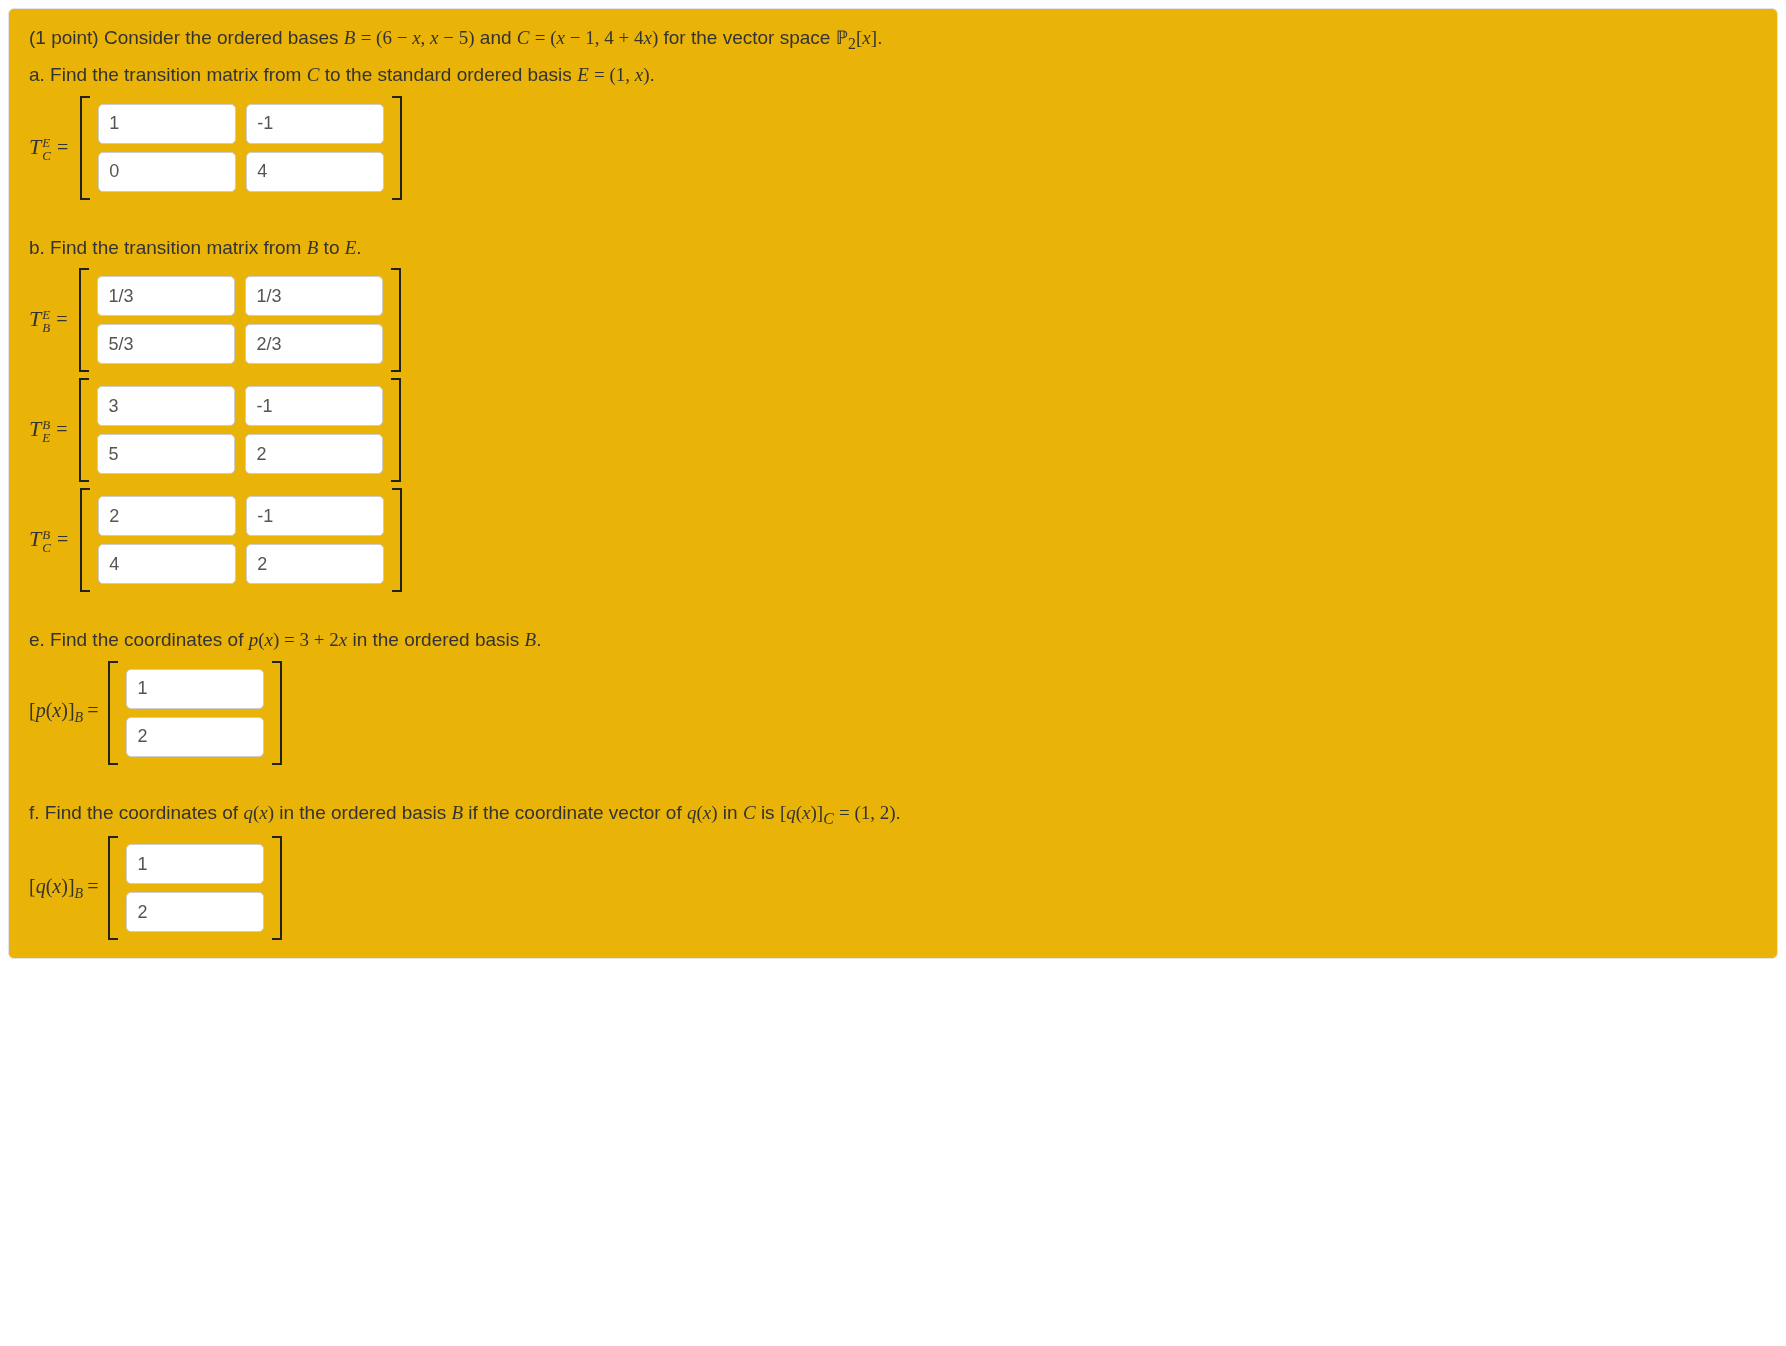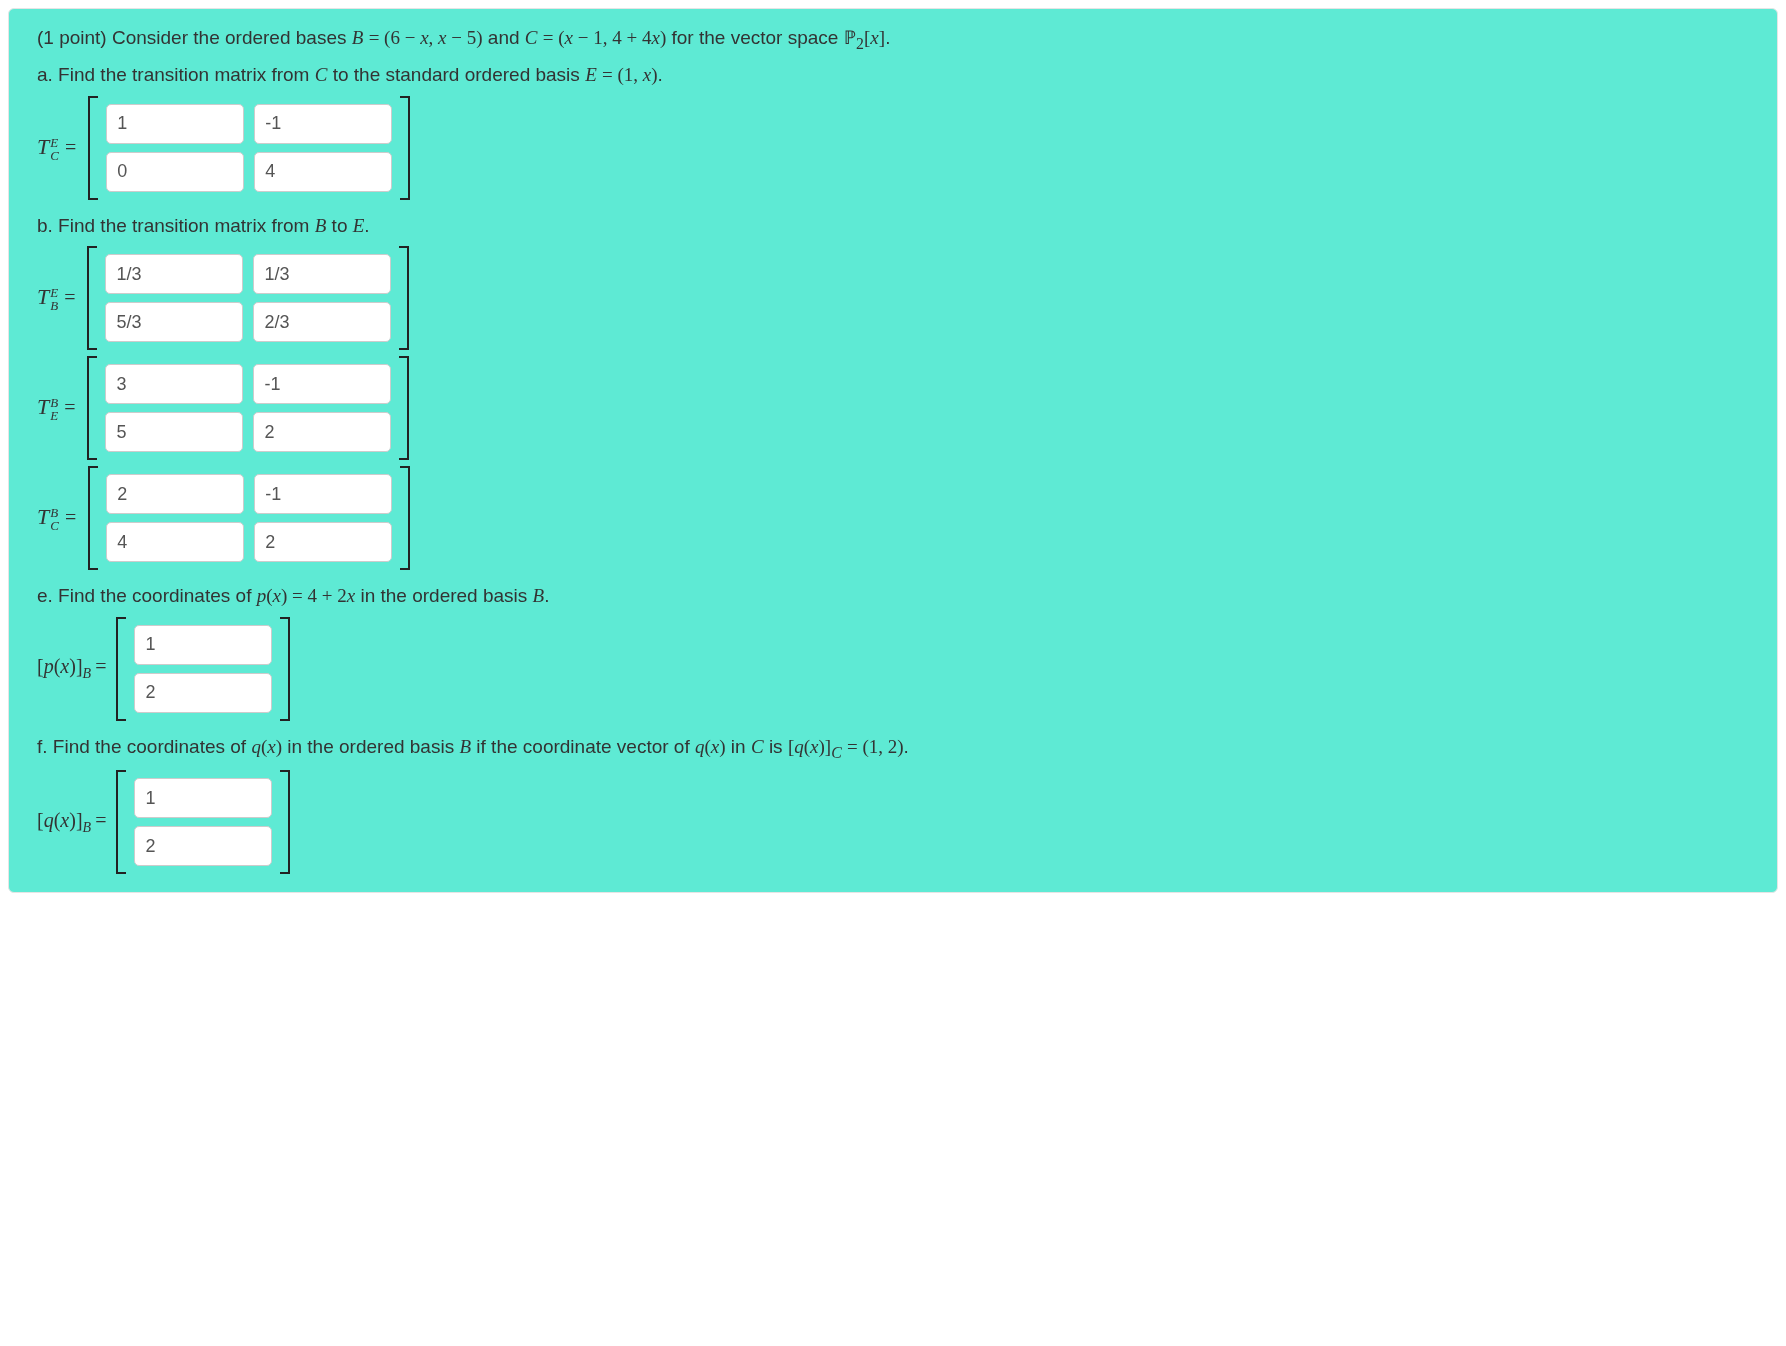--- a/index.html
+++ b/index.html
@@ -7,22 +7,22 @@
     margin: 0;
     padding: 8px;
     font-family: "Helvetica Neue", Arial, sans-serif;
     font-size: 19px;
     background: #fff;
     color: #333;
   }
   .panel {
     border: 1px solid #e5e5e5;
     border-radius: 6px;
-    background: #5eead4;
-    padding: 14px 18px 18px 28px;
+    background: #eab308;
+    padding: 14px 18px 18px 20px;
   }
   .question-text {
     line-height: 1.55;
     margin-bottom: 4px;
   }
   .math {
     font-family: "Times New Roman", Times, serif;
     font-style: italic;
   }
   .mathup {
@@ -89,21 +89,21 @@
     height: 40px;
     padding: 6px 10px;
     font-size: 18px;
     font-family: Arial, sans-serif;
     border: 1px solid #ccc;
     border-radius: 5px;
     background: #fff;
     color: #555;
   }
   .prompt {
-    margin-top: 12px;
+    margin-top: 34px;
     line-height: 1.5;
   }
   
   .veclabel {
     font-family: "Times New Roman", Times, serif;
     font-size: 20px;
   }
   .veclabel .sub { font-size: 14px; font-style: italic; vertical-align: sub; }
 </style>
 </head>
@@ -184,21 +184,21 @@
       <div class="matgrid cols2">
         <input class="cell" value="2" style="">
         <input class="cell" value="-1" style="">
         <input class="cell" value="4" style="">
         <input class="cell" value="2" style="">
       </div>
       <div class="rbracket"></div>
     </div>
   </div>
 
-  <div class="prompt">e. Find the coordinates of <span class="math">p</span><span class="mathup">(</span><span class="math">x</span><span class="mathup">) = 4 + 2</span><span class="math">x</span> in the ordered basis <span class="math">B</span>.</div>
+  <div class="prompt">e. Find the coordinates of <span class="math">p</span><span class="mathup">(</span><span class="math">x</span><span class="mathup">) = 3 + 2</span><span class="math">x</span> in the ordered basis <span class="math">B</span>.</div>
   <div class="eqrow">
     <span class="veclabel">
       <span>[<span class="math">p</span>(<span class="math">x</span>)]<span class="sub">B</span></span><span class="equals">=</span>
     </span>
     <div class="bracket">
       <div class="lbracket"></div>
       <div class="matgrid cols1">
         <input class="cell" value="1" style="">
         <input class="cell" value="2" style="">
       </div>

